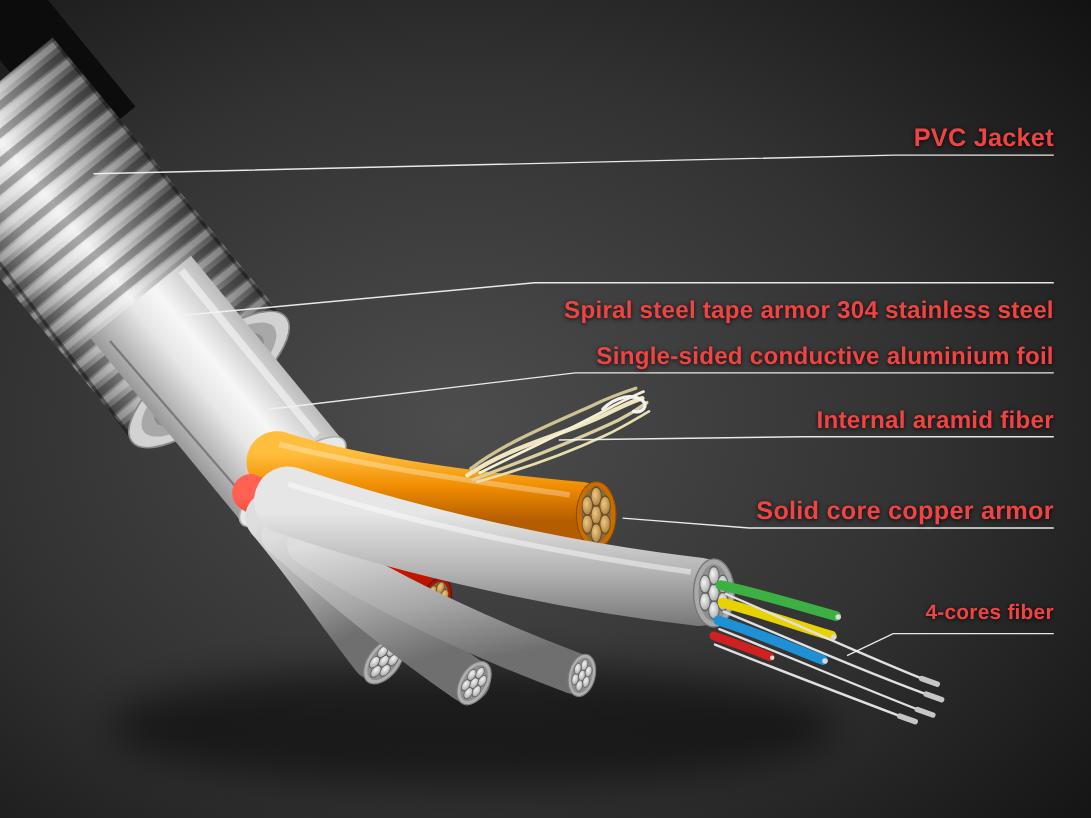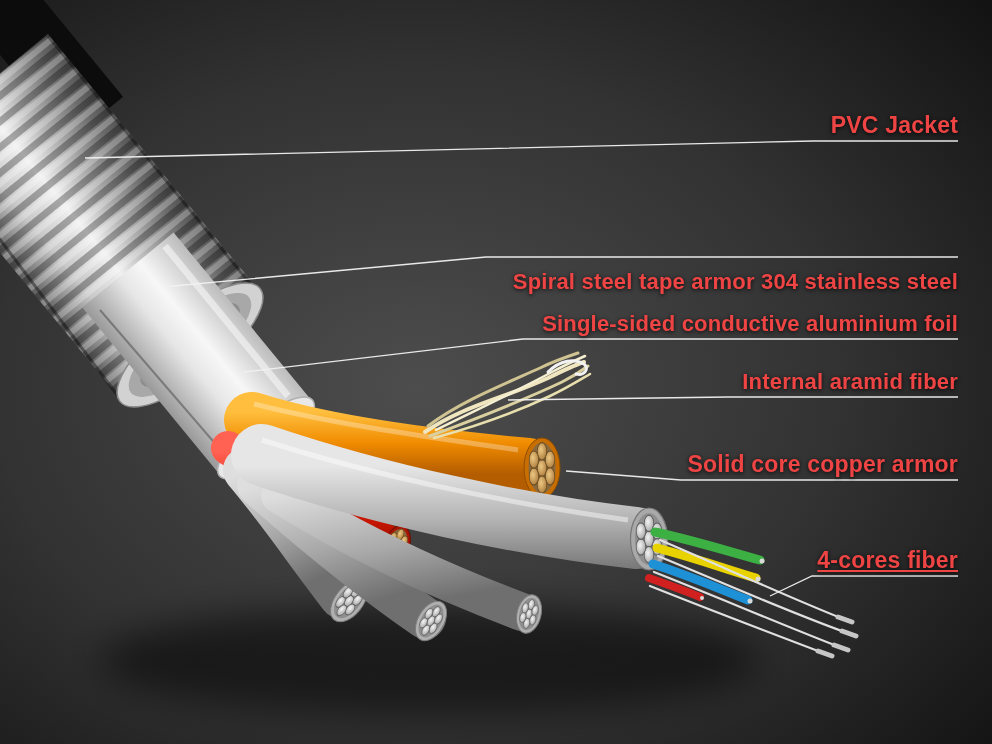--- a/index.html
+++ b/index.html
@@ -19,21 +19,21 @@
     font-size:22px;
     letter-spacing:0.2px;
     white-space:nowrap;
     text-shadow:0 1px 4px rgba(0,0,0,0.85);
   }
   .l1{top:112px;font-size:23px;}
   .l2{top:229px;margin-top:40px;}
   .l3{top:311px;}
   .l4{top:369px;}
   .l5{top:451px;font-size:23px;}
-  .l6{top:547px;font-size:23px;text-decoration:underline;}
+  .l6{top:547px;font-size:19px;}
 </style>
 </head>
 <body>
 
 <div class="stage">
 
   <svg width="992" height="744" viewBox="0 0 992 744">
     <defs>
       <radialGradient id="bg" cx="42%" cy="52%" r="78%">
         <stop offset="0" stop-color="#4d4d4d"></stop>

